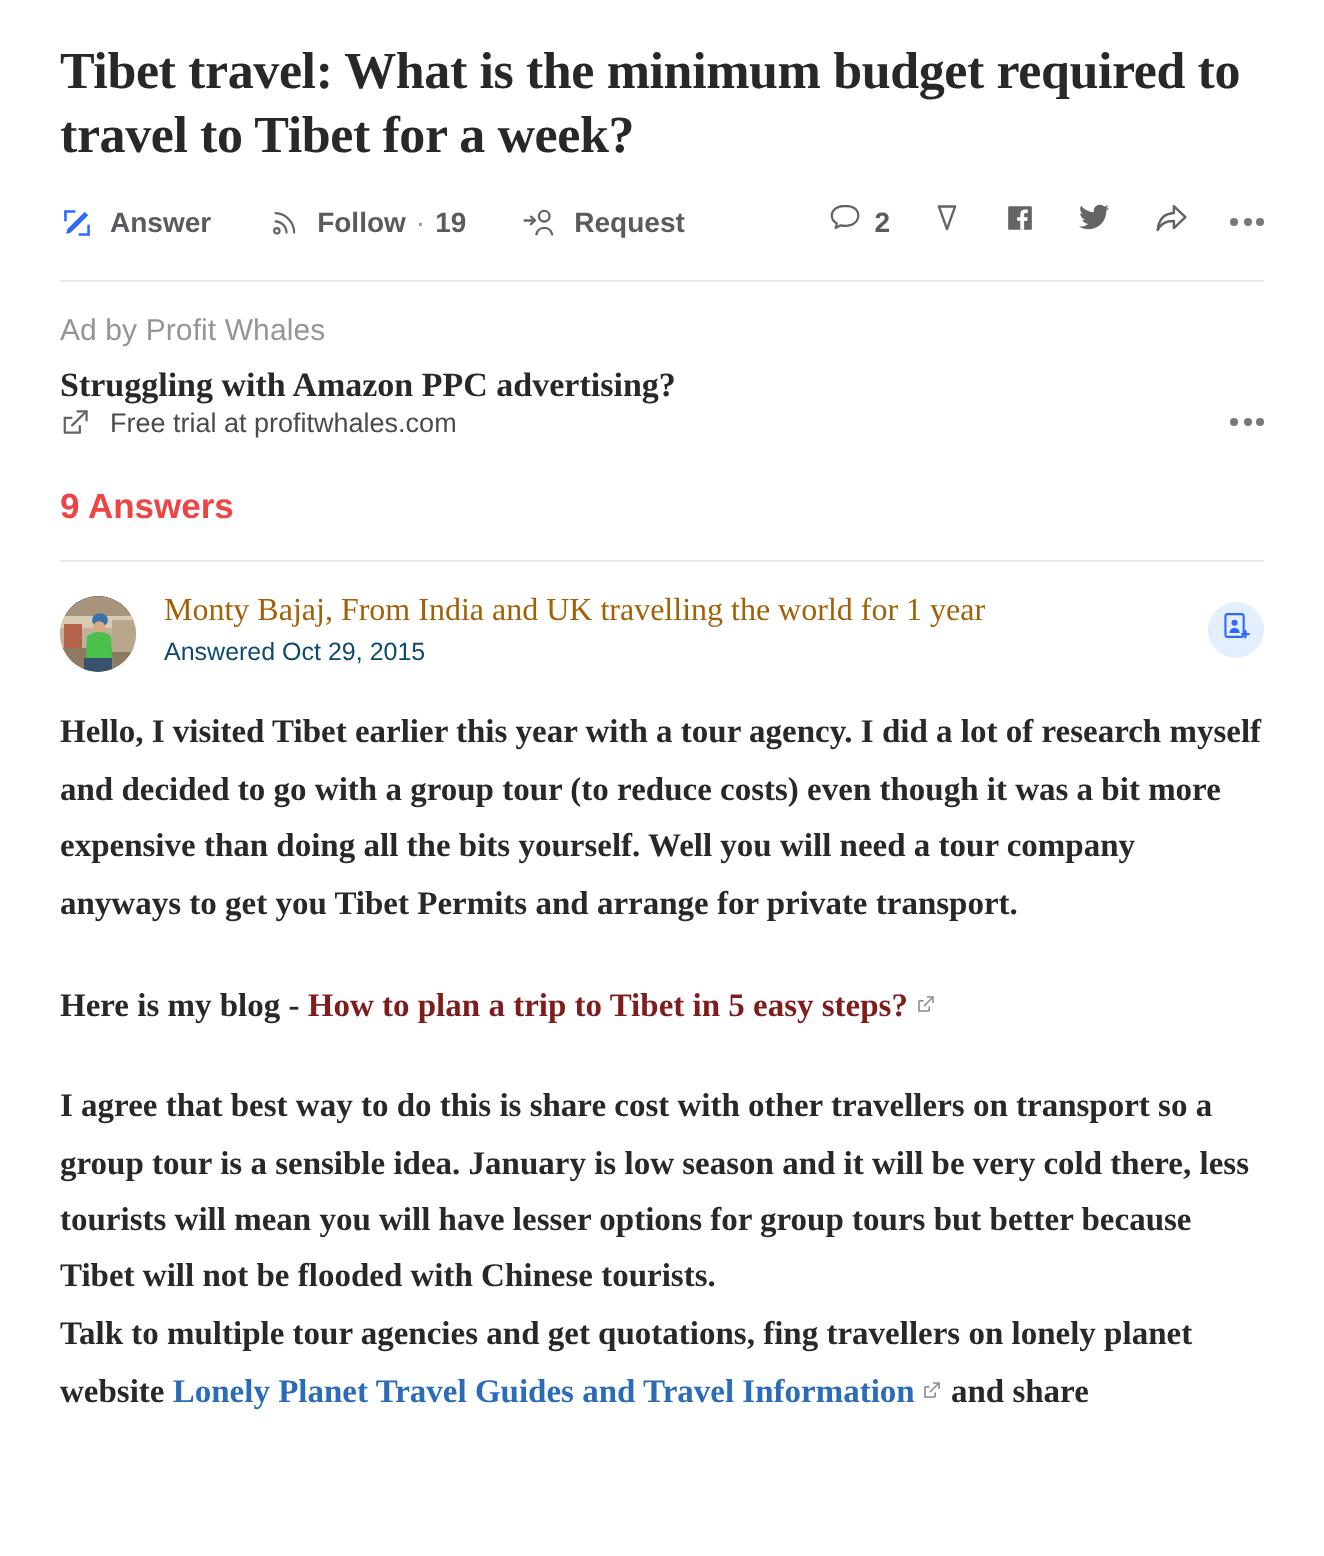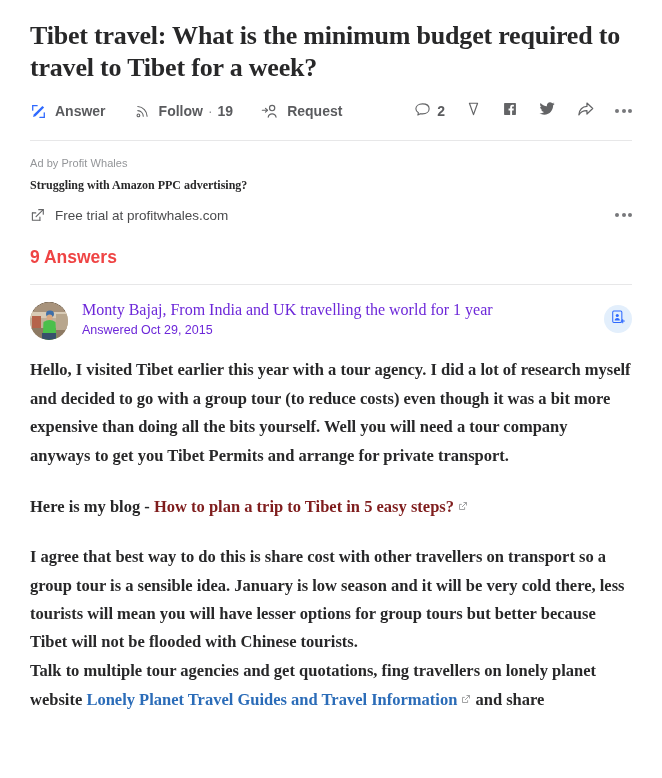--- a/index.html
+++ b/index.html
@@ -94,42 +94,41 @@
     height: 1px;
     background: #e7e7e8;
     margin: 0;
   }
 
   
   .ad {
     padding-top: 16px;
   }
   .ad-by {
-    font-size: 11px;
+    font-size: 15px;
     color: #939598;
     letter-spacing: 0.05px;
   }
   .ad-head {
     font-family: "Liberation Serif", serif;
     font-weight: bold;
-    font-size: 12px;
+    font-size: 17px;
     color: #282829;
     margin-top: 9px;
   }
   .ad-body {
     font-family: "Liberation Serif", serif;
     font-size: 16.5px;
     line-height: 1.62;
     color: #282829;
     margin-top: 7px;
   }
   .ad-foot {
     display: flex;
     align-items: center;
-    margin-top: 14px;
   }
   .ad-cta {
     display: flex;
     align-items: center;
     font-family: "Liberation Sans", sans-serif;
     font-size: 13.5px;
     color: #4a4b4d;
     cursor: pointer;
   }
   .ad-cta .ic { margin-right: 9px; display: flex; }
@@ -164,27 +163,27 @@
   }
   .avatar svg { display: block; }
   .a-meta {
     margin-left: 14px;
     flex: 1 1 auto;
     min-width: 0;
   }
   .a-name {
     font-family: "Liberation Serif", serif;
     font-size: 16px;
-    color: #6d28d9;
+    color: #a16207;
     line-height: 1.25;
   }
   .a-date {
     font-family: "Liberation Sans", sans-serif;
     font-size: 12.5px;
-    color: #6d28d9;
+    color: #0c4a6e;
     margin-top: 3px;
   }
   .follow-btn {
     flex: 0 0 28px;
     width: 28px;
     height: 28px;
     border-radius: 50%;
     background: #e3effc;
     display: flex;
     align-items: center;

